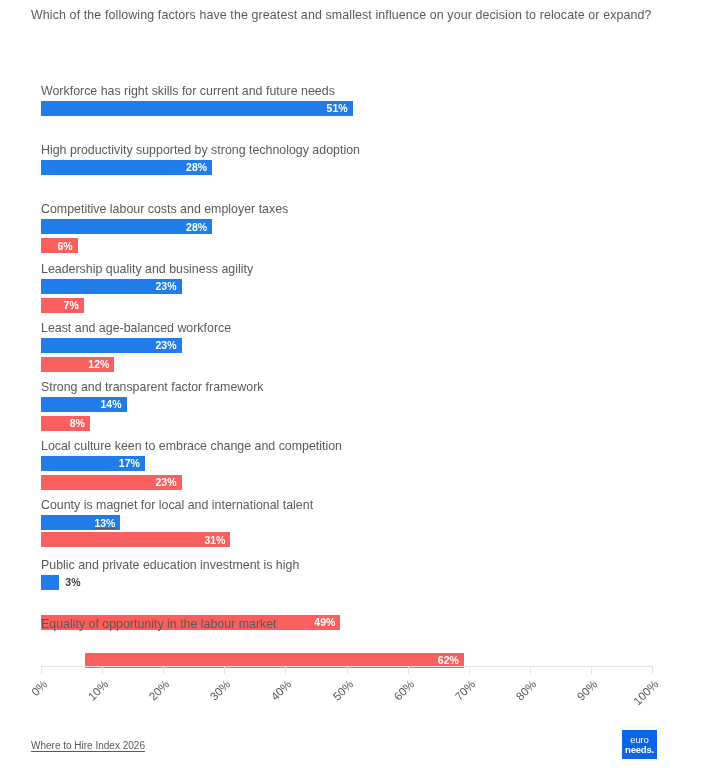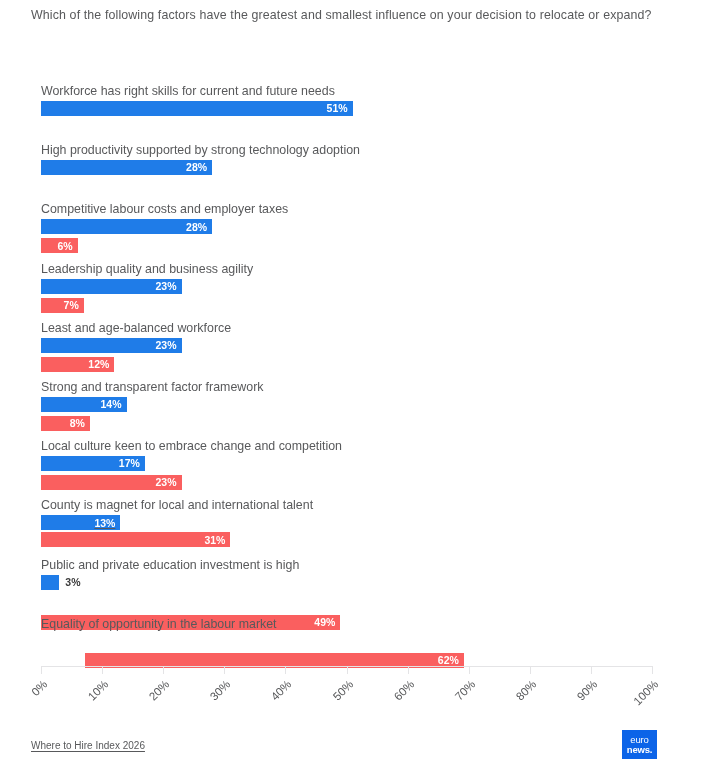--- a/index.html
+++ b/index.html
@@ -368,16 +368,16 @@
       <div class="tick" style="left: 611px;"></div>
       <div class="tick-holder" style="left: 611px;">
         <div class="tick-label">100%</div>
       </div>
     </div>
 
   <a class="footer-source" href="#">Where to Hire Index 2026</a>
 
   <div class="logo">
     <span class="logo-top">euro</span>
-    <span class="logo-bottom">news.</span>
+    <span class="logo-bottom">needs.</span>
   </div>
 
 </div>
 
 </body></html>

